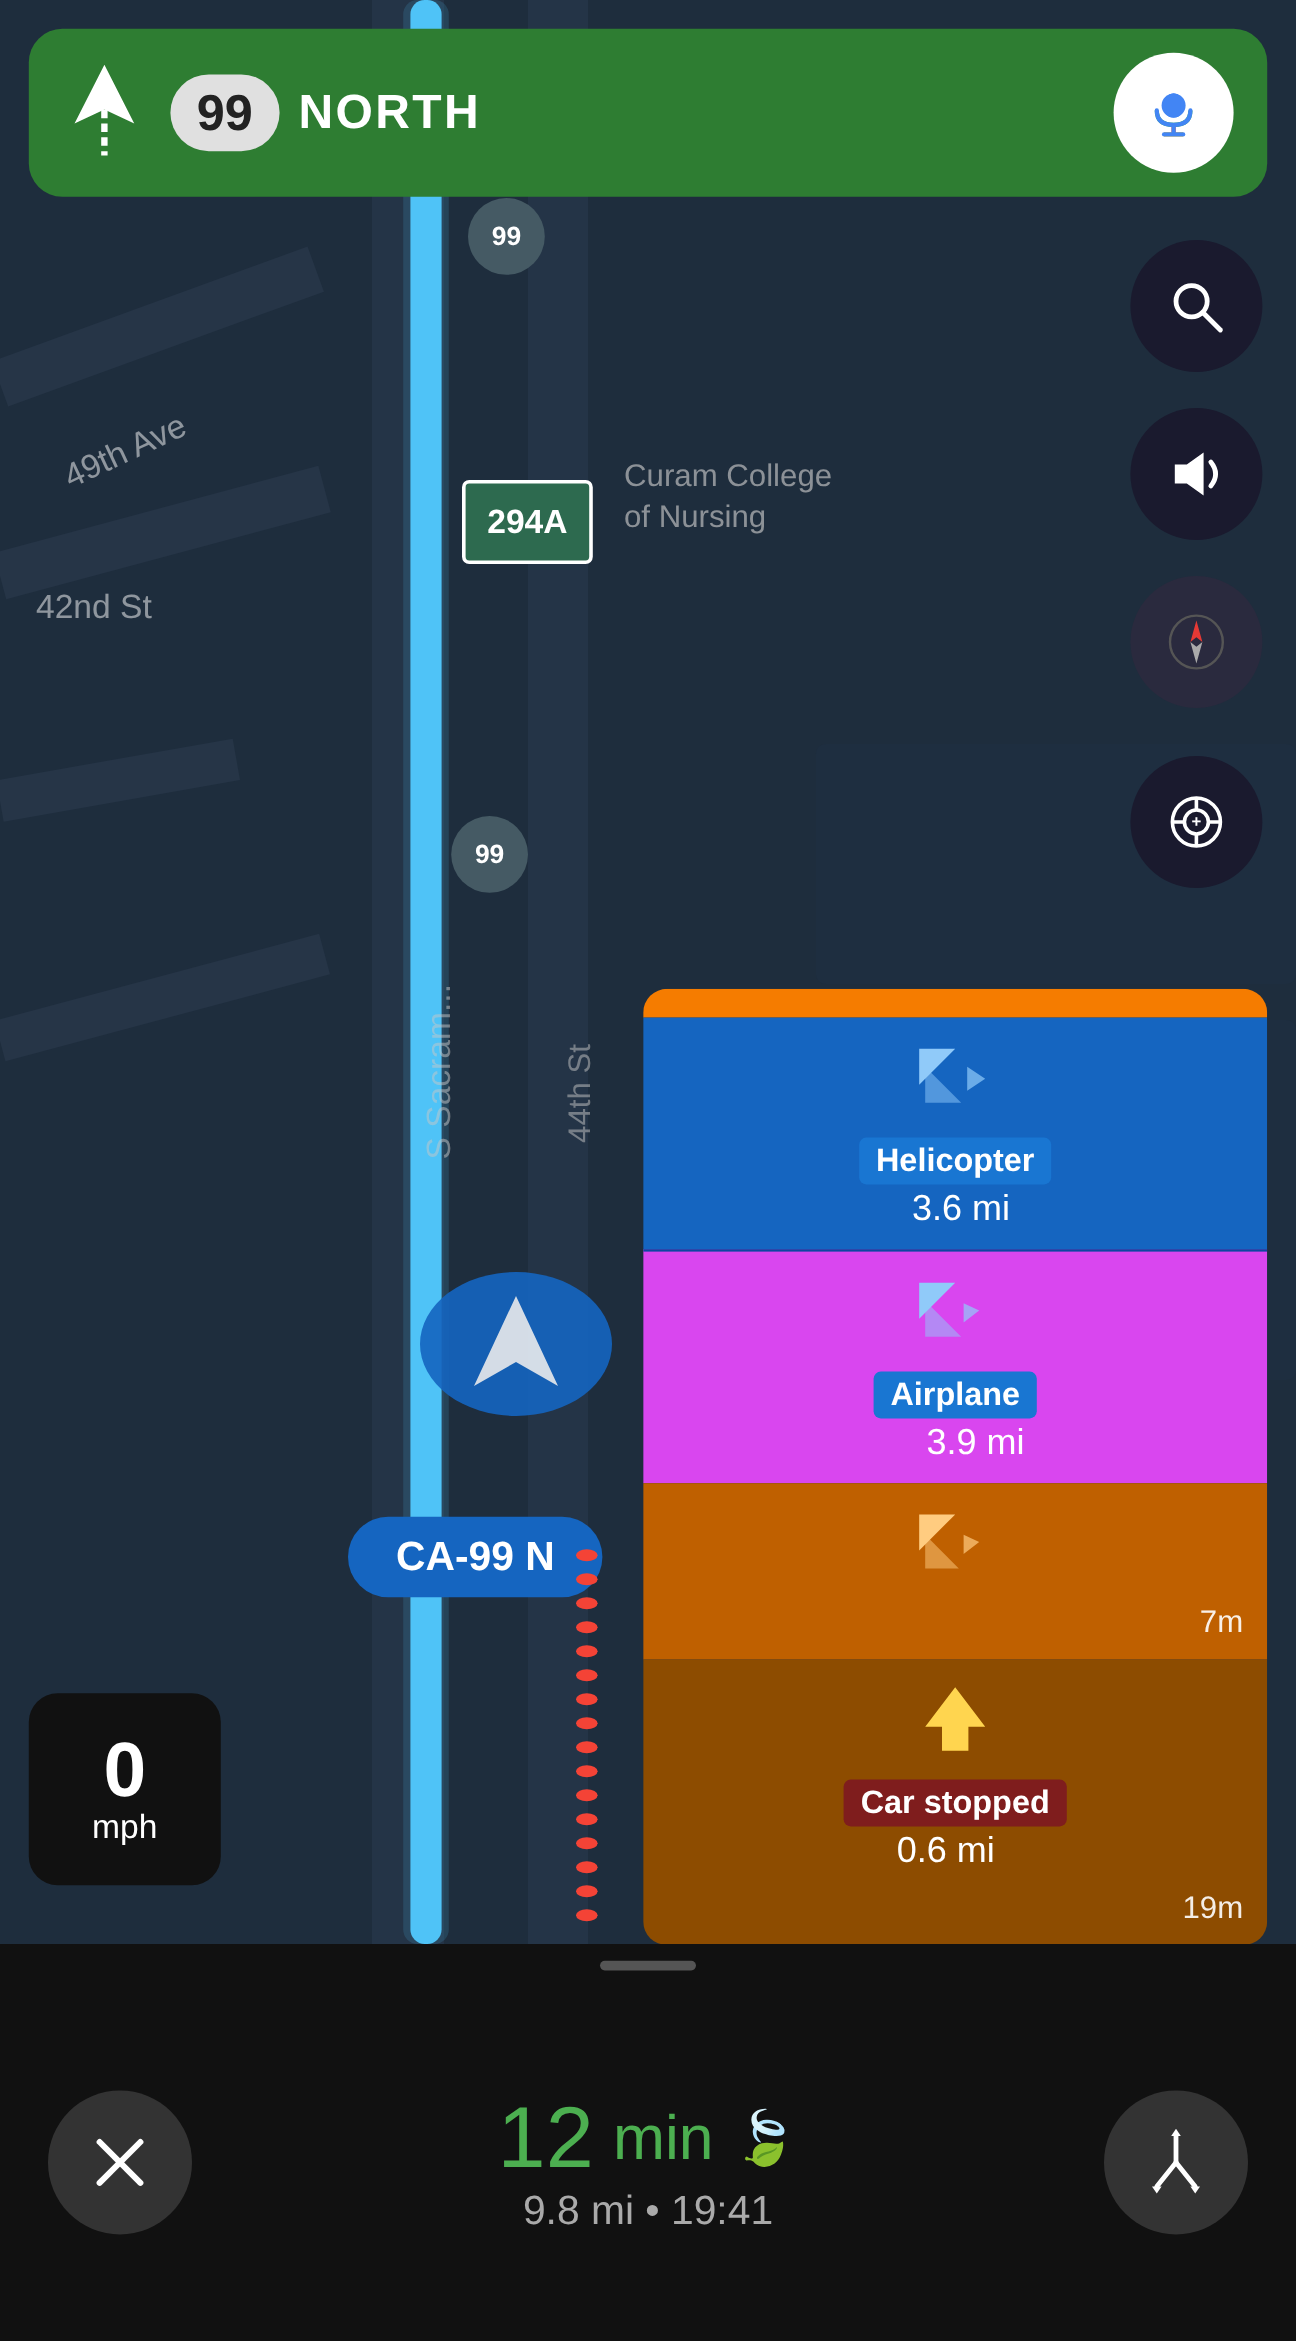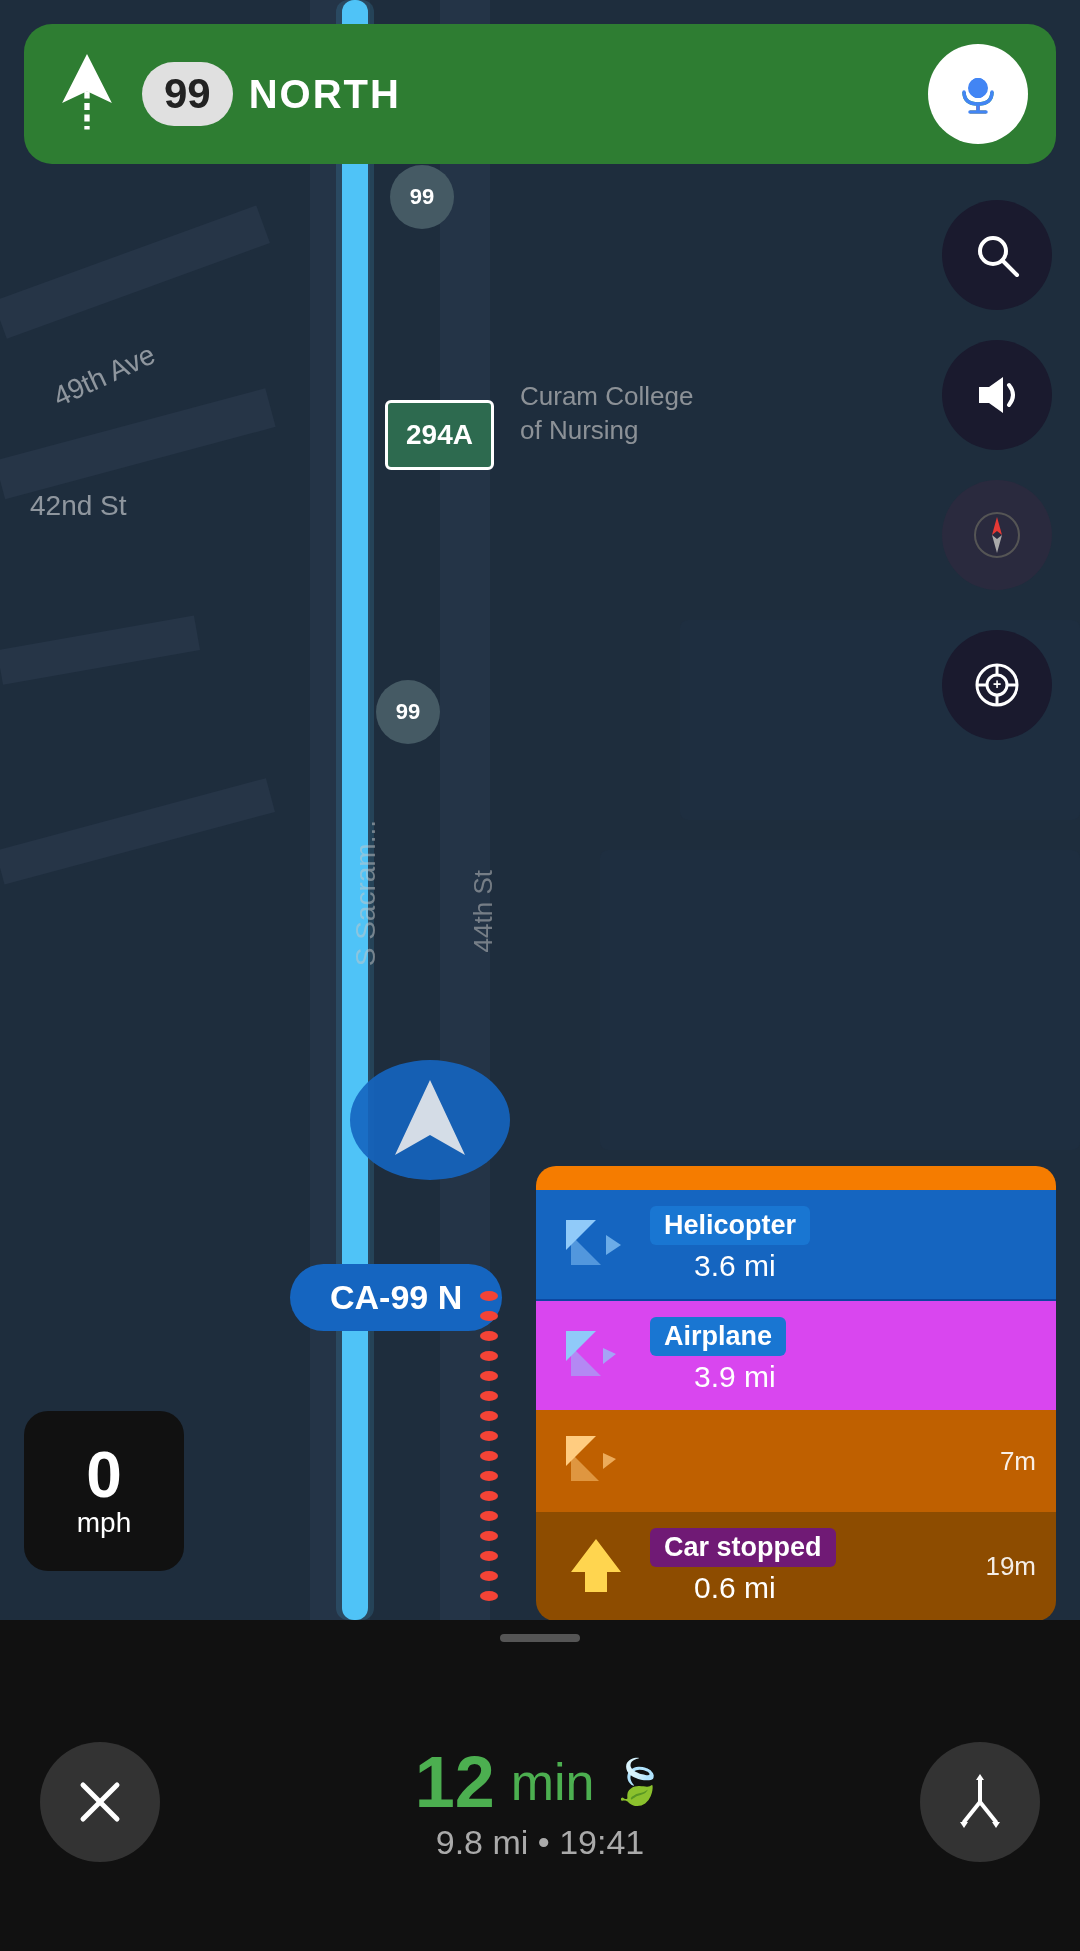--- a/index.html
+++ b/index.html
@@ -220,20 +220,21 @@
       overflow: hidden;
       z-index: 100;
     }
 
     .alert-row {
       display: flex;
       align-items: center;
       padding: 16px 20px;
       gap: 14px;
       position: relative;
+      flex-direction: column;
     }
 
     .alert-row-blue { background: #1565c0; }
     .alert-row-blue2 { background: #d946ef; border-top: 2px solid #0d47a1; align-items: center; }
     .alert-row-orange { background: #bf6000; }
     .alert-row-darkorange { background: #8d4c00; }
 
     .alert-icon {
       width: 80px;
       height: 70px;
@@ -252,21 +253,21 @@
       border-radius: 6px;
       font-size: 27px;
       font-weight: bold;
       color: white;
       display: inline-block;
       margin-bottom: 4px;
     }
 
     .badge-blue { background: #1976d2; }
     .badge-orange { background: #e65100; }
-    .badge-olive { background: #701a75; }
+    .badge-olive { background: #7f1d1d; }
 
     .alert-distance {
       font-size: 30px;
       color: white;
       font-weight: 400;
       margin-left: 44px;
     }
 
     .alert-time {
       font-size: 26px;
@@ -326,21 +327,21 @@
 
     #eta-main {
       display: flex;
       align-items: center;
       justify-content: center;
       gap: 16px;
     }
 
     #eta-time {
       font-size: 72px;
-      font-weight: bold;
+      font-weight: normal;
       color: #4caf50;
     }
 
     #eta-min {
       font-size: 52px;
       font-weight: 400;
       color: #4caf50;
     }
 
     #eta-leaf {

